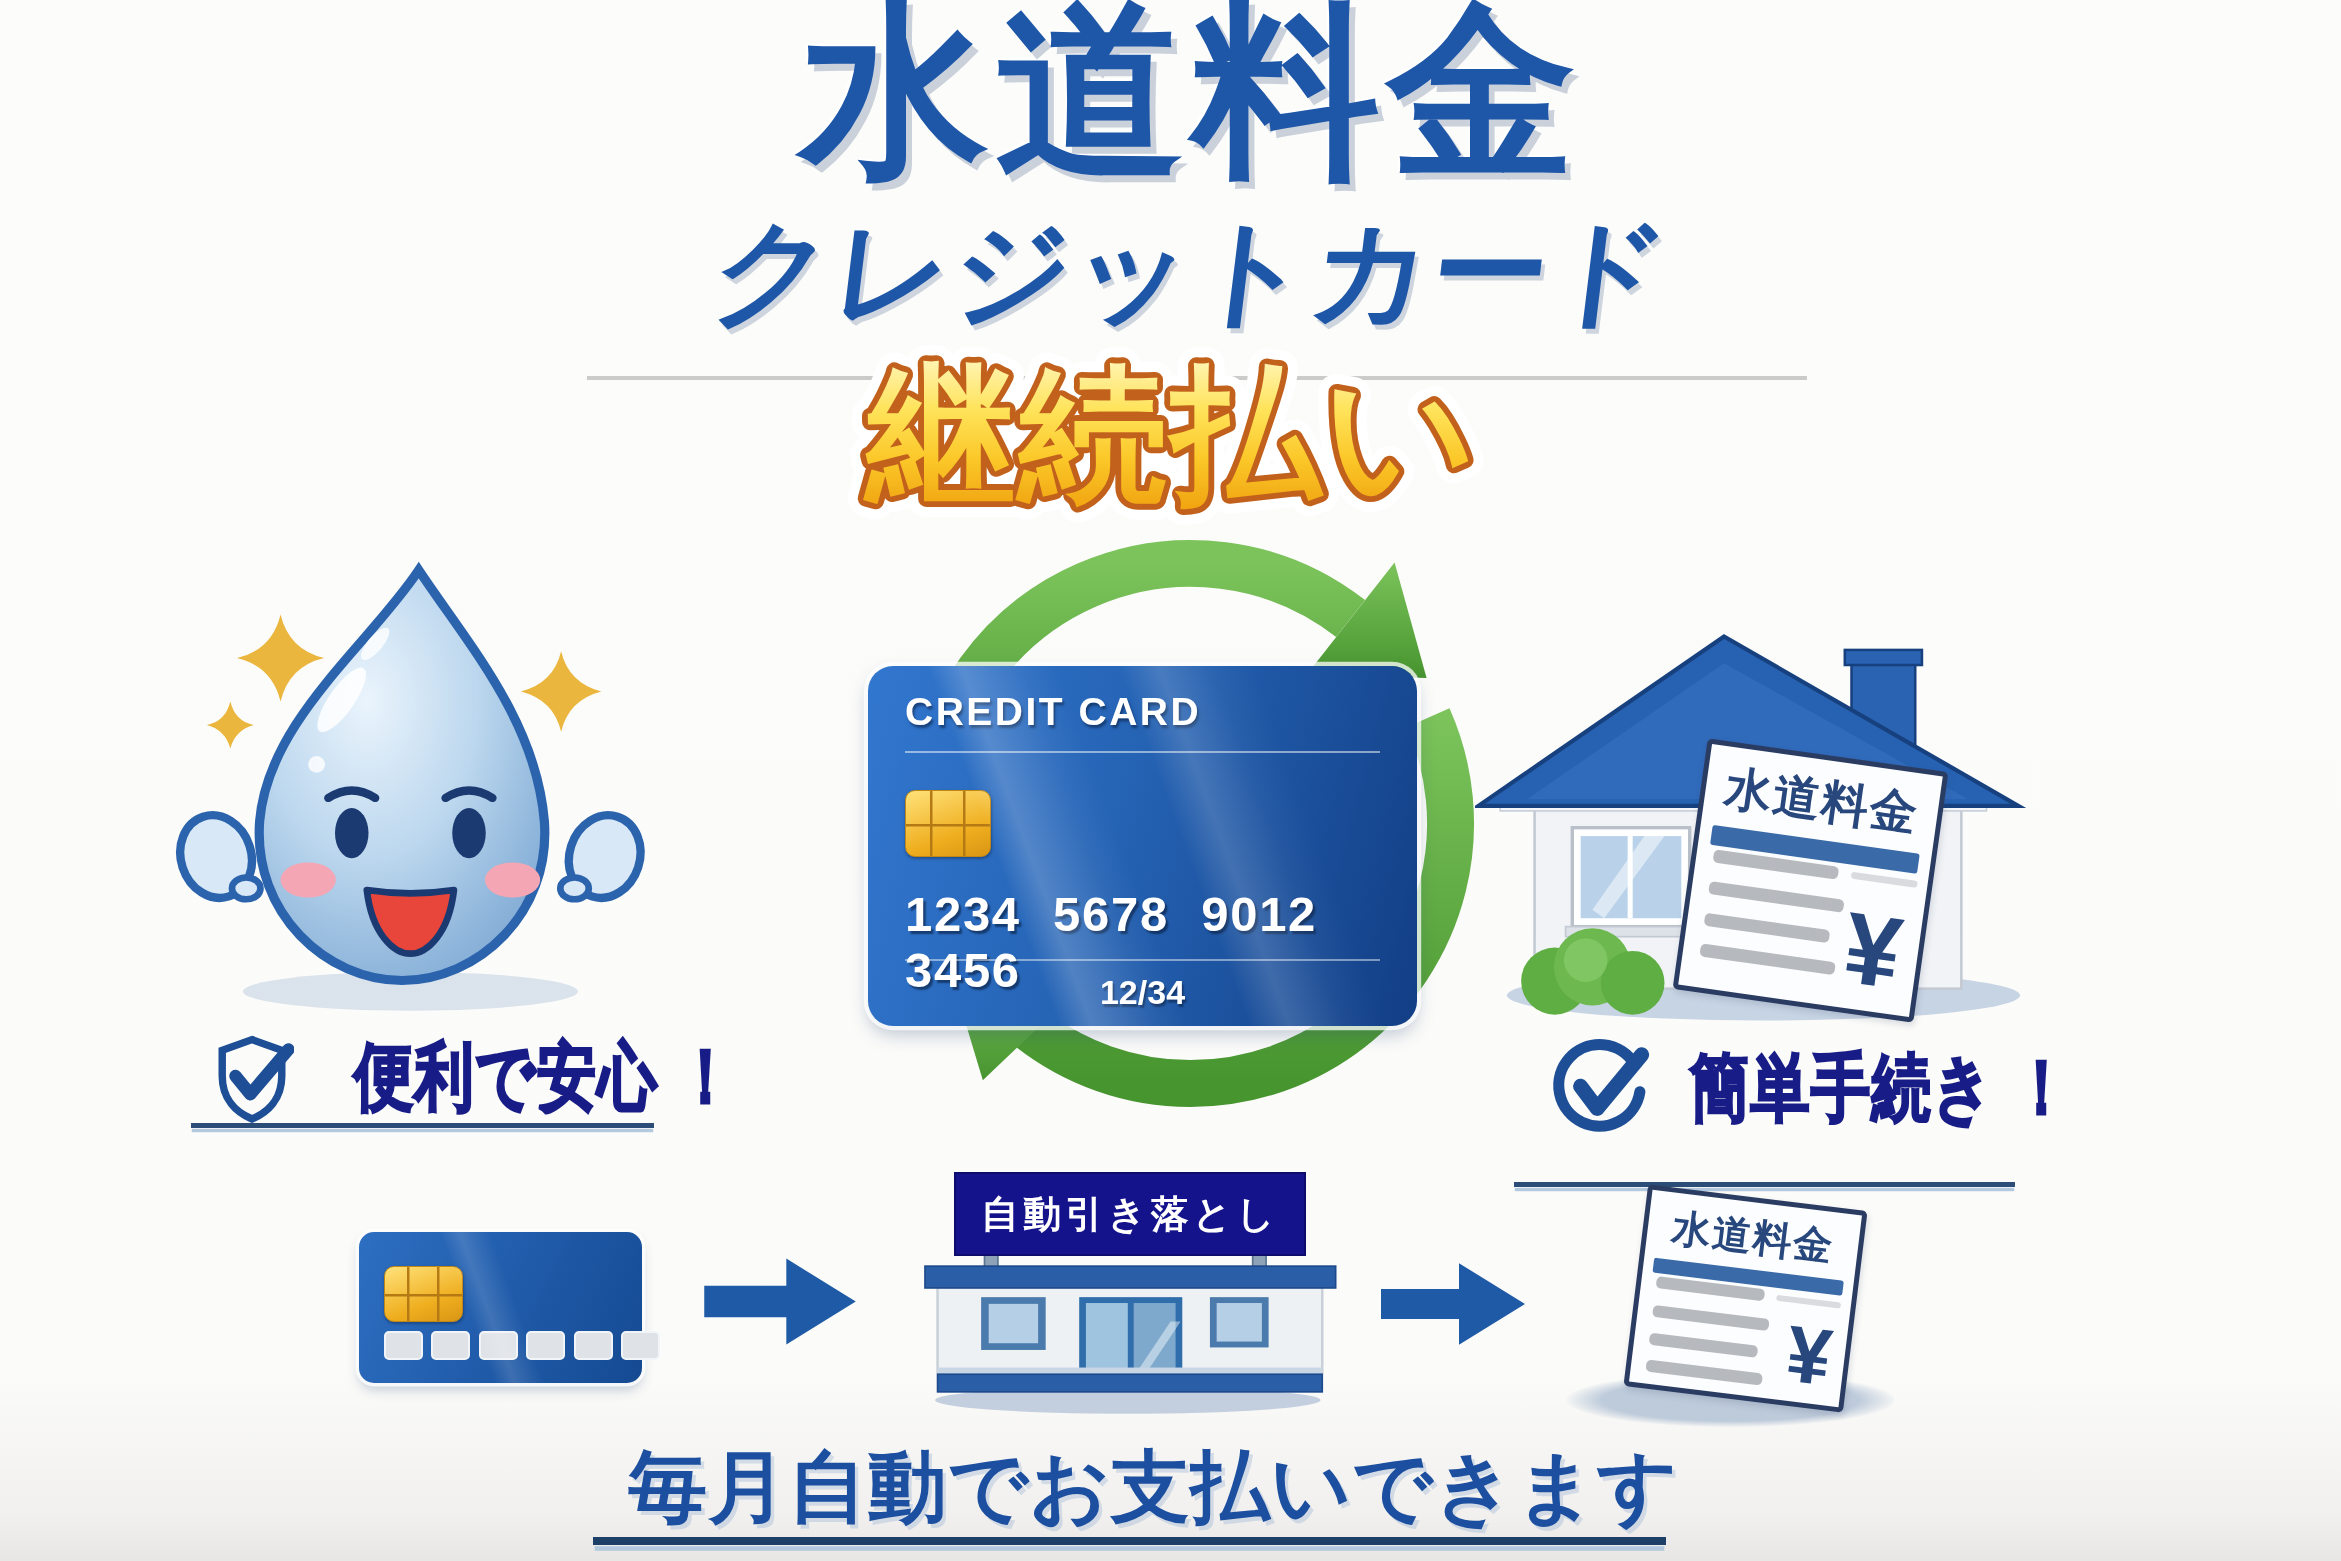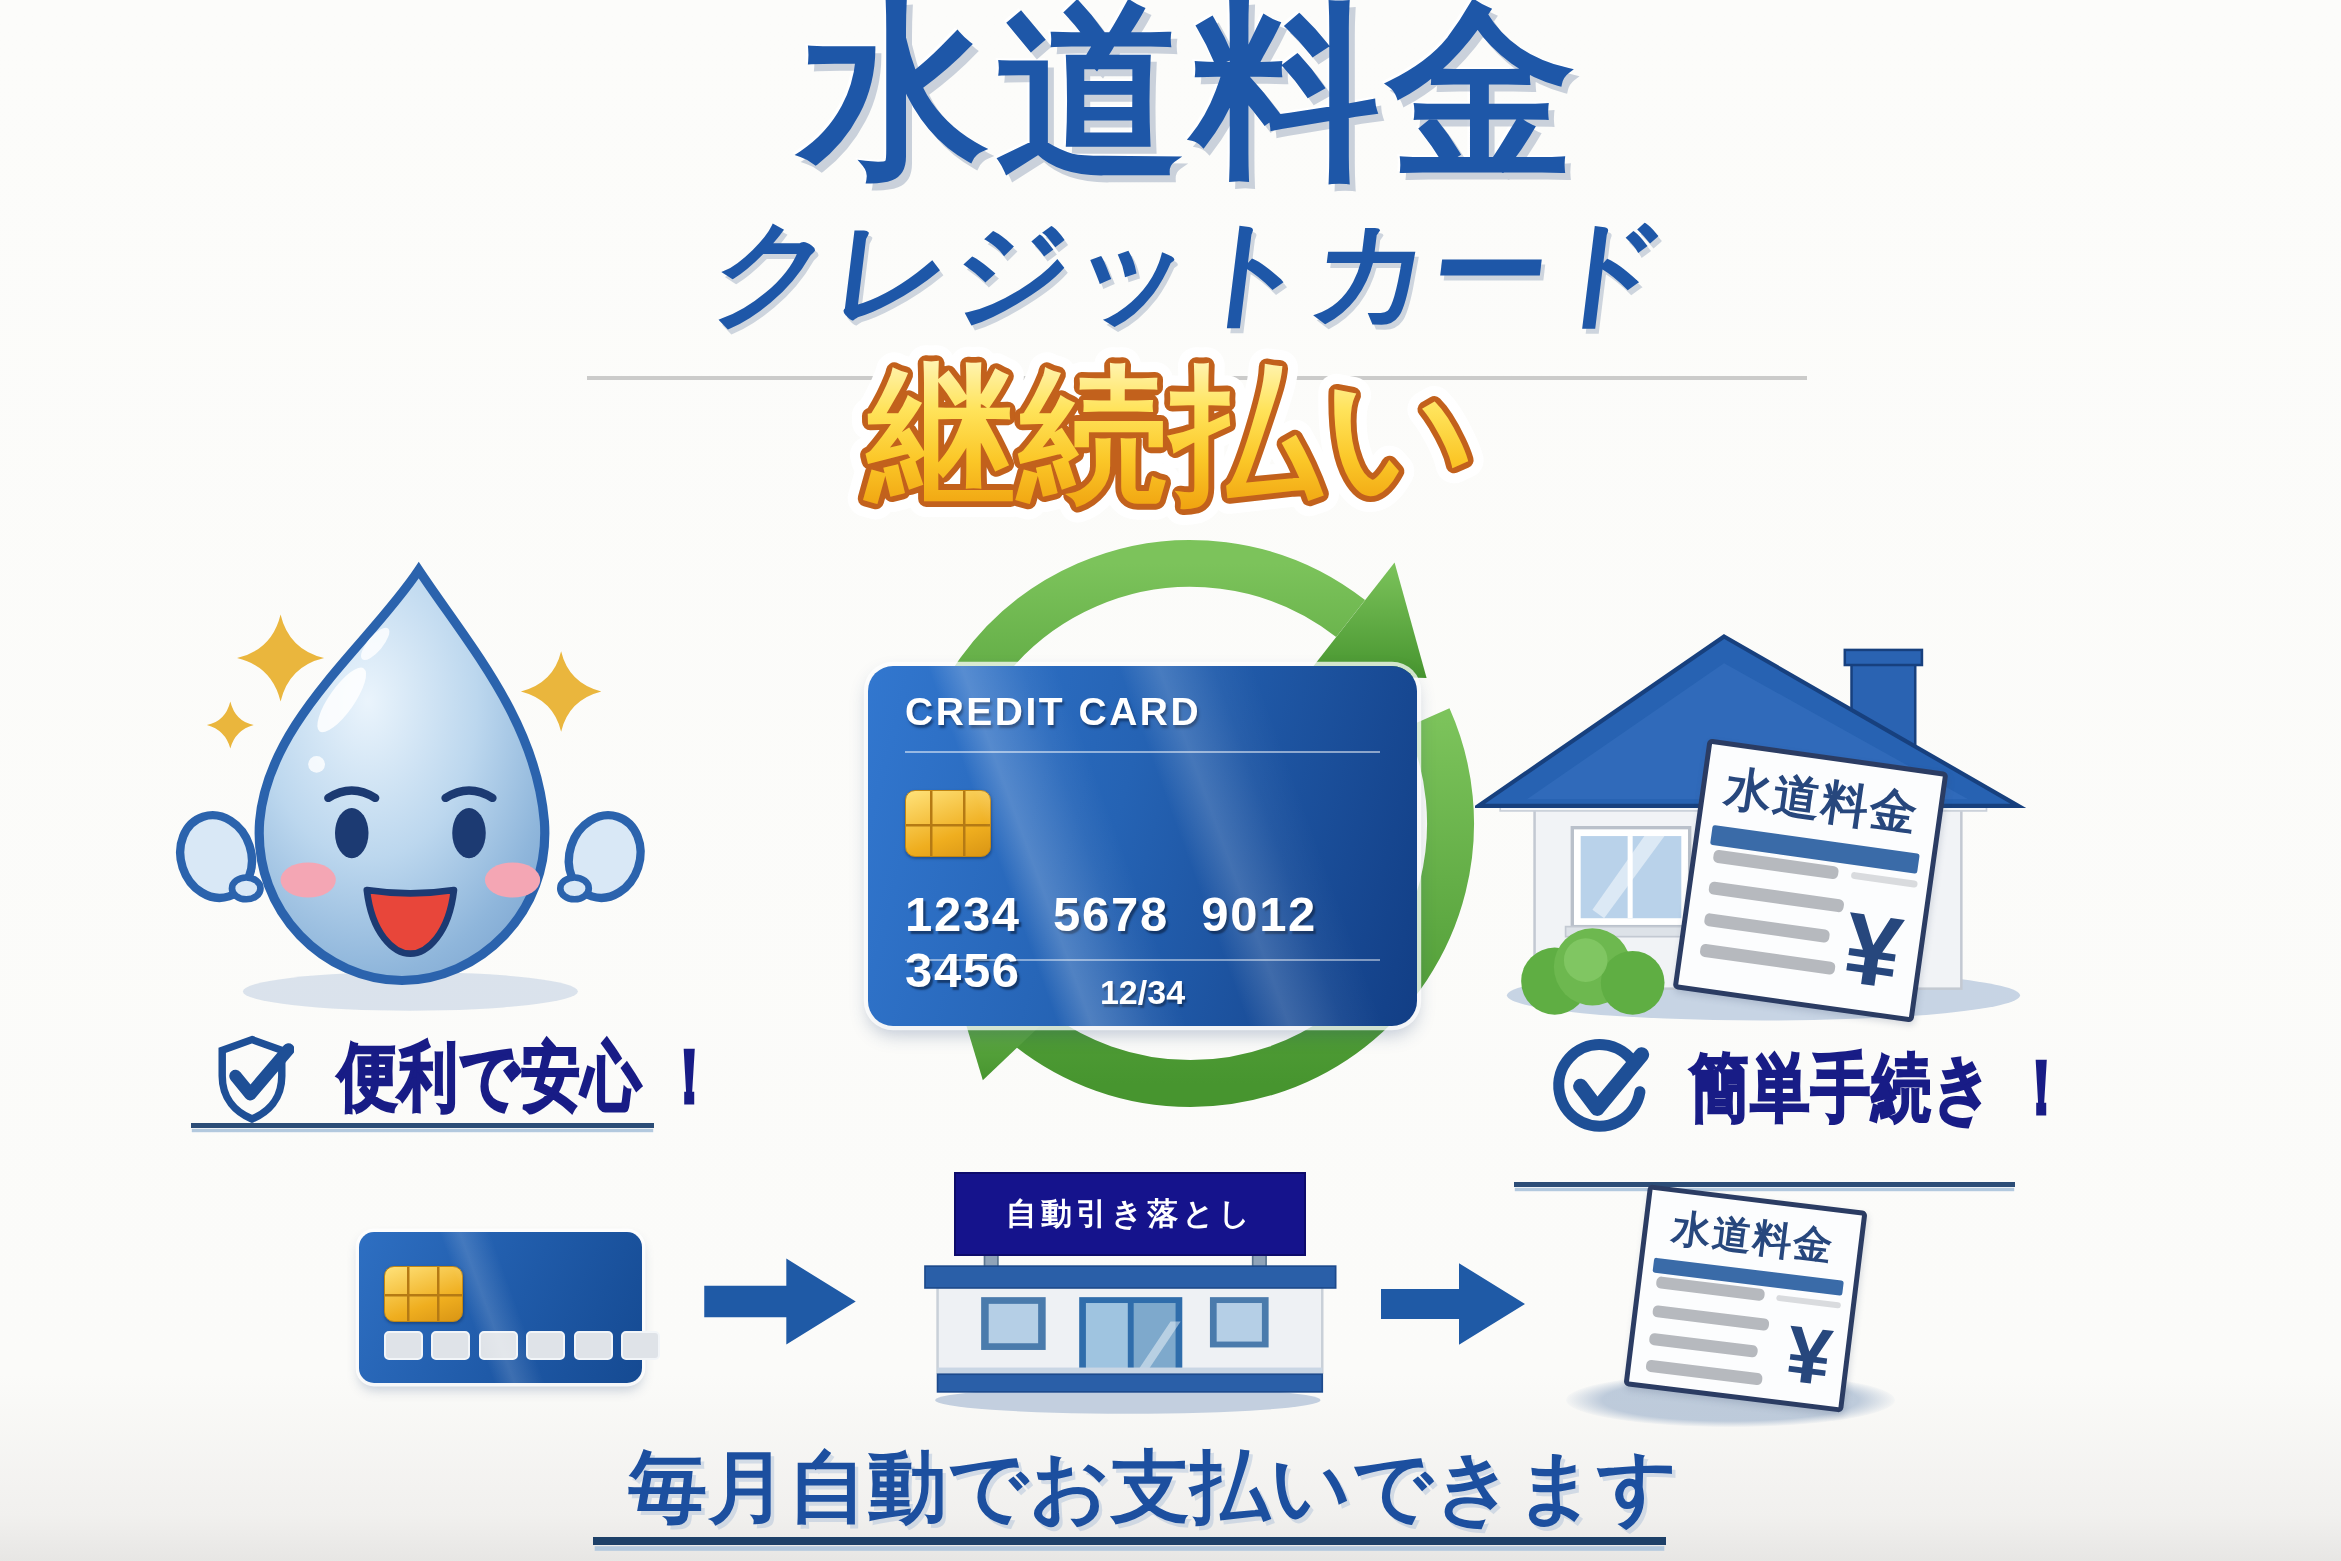--- a/index.html
+++ b/index.html
@@ -47,21 +47,21 @@
   .chip-big{left:37px;top:124px;width:84px;height:65px;}
   .cc-number{position:absolute;left:37px;top:220px;font-size:49px;font-weight:900;color:#fff;letter-spacing:1.7px;word-spacing:17px;text-shadow:2.5px 3.4px 1.7px rgba(8,28,60,.6);}
   .cc-line2{position:absolute;left:37px;right:37px;top:293px;height:1.7px;background:rgba(255,255,255,.45);}
   .cc-expiry{position:absolute;left:0;right:0;top:307px;text-align:center;font-size:34px;font-weight:900;color:#fff;text-shadow:1.7px 2.5px 1.7px rgba(8,28,60,.55);}
   
   .mascot-svg{position:absolute;left:142px;top:545px;width:520px;height:469px;}
   .house-svg{position:absolute;left:1475px;top:608px;width:587px;height:436px;}
   .building-svg{position:absolute;left:914px;top:1241px;width:436px;height:176px;}
   
   .feature{position:absolute;display:flex;align-items:center;}
-  .feature-left{left:210px;top:1028px;gap:44px;}
+  .feature-left{left:210px;top:1028px;gap:60px;}
   .feature-right{left:1549px;top:1038px;gap:39px;}
   .feature-label{font-size:74px;font-weight:900;color:#181c86;-webkit-text-stroke:2.5px #181c86;letter-spacing:1.7px;transform:scaleX(.8);transform-origin:left center;white-space:nowrap;}
   .underline{position:absolute;height:5px;background:#2c4d77;box-shadow:0 5px 0 -0.8px #b3c9de;}
   .underline-left{left:191px;top:1123px;width:463px;}
   .underline-right{left:1514px;top:1182px;width:501px;}
   
   .card-small{
     position:absolute;left:359px;top:1232px;width:283px;height:151px;border-radius:15px;
     background:linear-gradient(115deg,#2e6fc2 0%,#1f5aa8 55%,#154a92 100%);
     box-shadow:0 0 0 3.4px rgba(255,255,255,.8),0 6.7px 11.7px rgba(40,70,120,.25);
@@ -71,21 +71,21 @@
   .chip-small{left:25px;top:34px;width:77px;height:54px;}
   .digit-row{position:absolute;left:25px;top:99px;display:flex;gap:8.4px;}
   .digit-row span{width:39px;height:28.5px;background:#dfe3e8;border:2.5px solid #f2f5f8;border-radius:5px;box-sizing:border-box;}
   .flow-arrow{position:absolute;}
   .arrow-1{left:673px;top:1251px;width:214px;height:101px;}
   .arrow-2{left:1348px;top:1256px;width:210px;height:96px;}
   .sign{
     position:absolute;left:954px;top:1172px;width:352px;height:84px;background:#15138c;
     border:2.5px solid #0d0b6b;box-sizing:border-box;z-index:2;
     display:flex;align-items:center;justify-content:center;
-    font-size:31px;font-weight:900;color:#ffffff;letter-spacing:4.2px;white-space:nowrap;
+    font-size:38px;font-weight:900;color:#ffffff;letter-spacing:4.2px;white-space:nowrap;
   }
   
   .bill{position:absolute;background:#fcfdfe;border:5px solid #2b3c63;border-radius:5px;box-sizing:border-box;box-shadow:1.7px 3.4px 6.7px rgba(60,80,110,.18);}
   .bill-house{left:1689px;top:754px;width:243px;height:253px;transform:rotate(8deg);z-index:3;}
   .bill-receipt{left:1635px;top:1197px;width:221px;height:203px;transform:rotate(7deg);z-index:3;}
   .bill .bt{font-weight:900;color:#27477d;text-align:center;letter-spacing:1.7px;}
   .bill-house .bt{font-size:47px;margin-top:10px;}
   .bill-receipt .bt{font-size:39px;margin-top:8.4px;}
   .bill .bar{background:#3a6ba8;border-radius:2.5px;}
   .bill-house .bar{height:20px;margin:6.7px 11.7px 0;}

